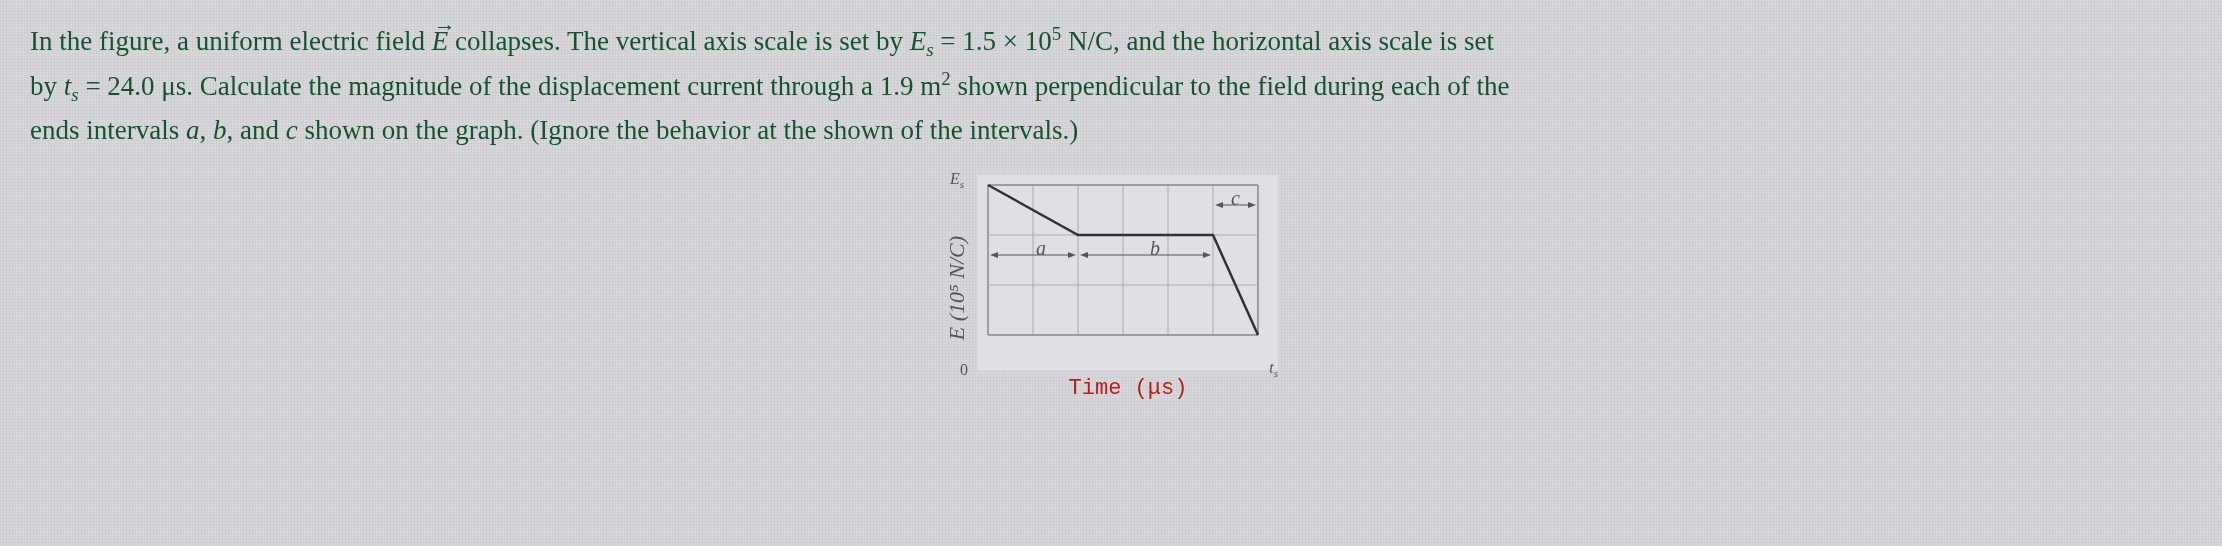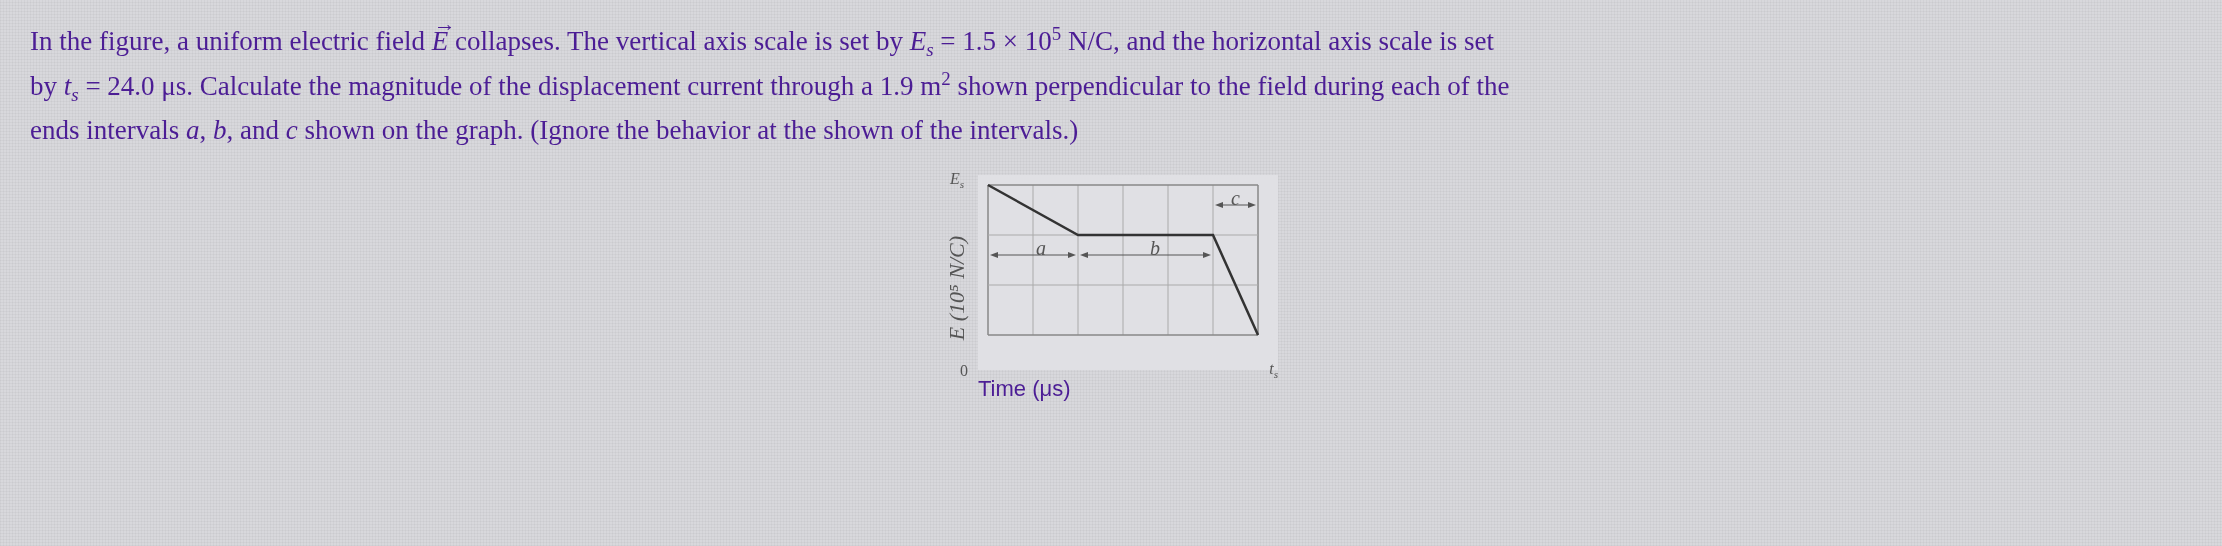--- a/index.html
+++ b/index.html
@@ -24,21 +24,21 @@
       right: 0;
       bottom: 0;
       background-image: 
         repeating-linear-gradient(0deg, rgba(0,0,0,0.03) 0px, rgba(0,0,0,0.03) 1px, transparent 1px, transparent 3px),
         repeating-linear-gradient(90deg, rgba(0,0,0,0.03) 0px, rgba(0,0,0,0.03) 1px, transparent 1px, transparent 3px);
       pointer-events: none;
     }
     .problem-text {
       font-size: 27px;
       line-height: 1.5;
-      color: #4c1d95;
+      color: #14532d;
       margin-bottom: 25px;
       position: relative;
       z-index: 1;
     }
     .italic {
       font-style: italic;
     }
     .vector {
       position: relative;
       display: inline-block;
@@ -102,25 +102,25 @@
     .tick-0 {
       bottom: 22px;
       left: -18px;
     }
     .tick-ts {
       bottom: 22px;
       right: 0;
       font-style: italic;
     }
     .x-axis-label {
-      text-align: left;
+      text-align: center;
       font-size: 22px;
-      color: #4c1d95;
+      color: #b91c1c;
       margin-top: 2px;
-      font-family: Liberation Sans, sans-serif;
+      font-family: Liberation Mono, monospace;
     }
     .interval-label {
       position: absolute;
       font-style: italic;
       font-size: 20px;
       color: #555;
       font-family: 'Times New Roman', serif;
     }
   </style>
 </head>

